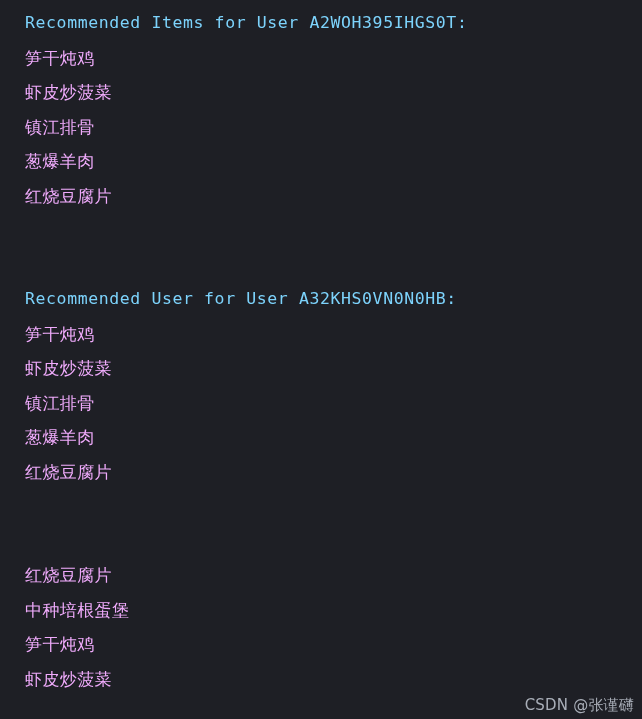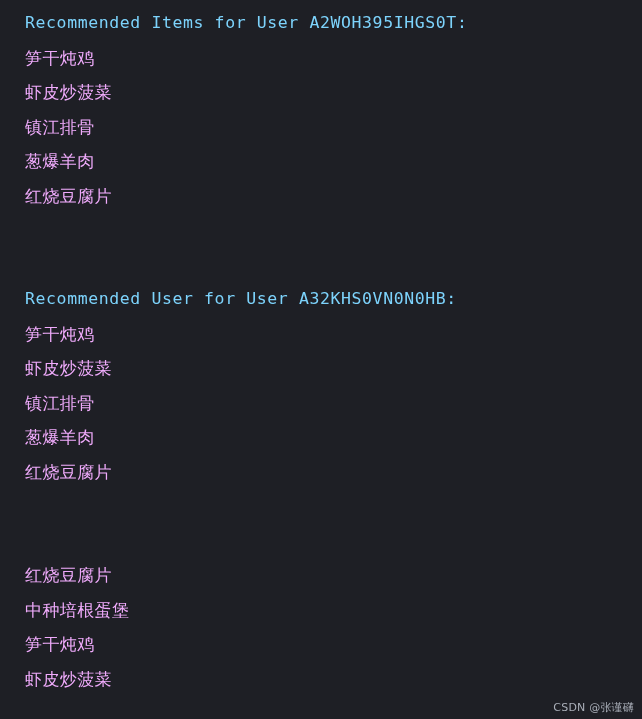--- a/index.html
+++ b/index.html
@@ -54,21 +54,21 @@
   .gap {
     display: block;
     height: 69px;
   }
 
   #watermark {
     position: absolute;
     right: 8px;
     bottom: 4px;
     font-family: "DejaVu Sans", "Liberation Sans", sans-serif;
-    font-size: 11px;
+    font-size: 15px;
     color: #a9aeb8;
     white-space: pre;
     letter-spacing: 0.2px;
   }
 </style>
 </head>
 <body>
 
 <div id="console">
 

